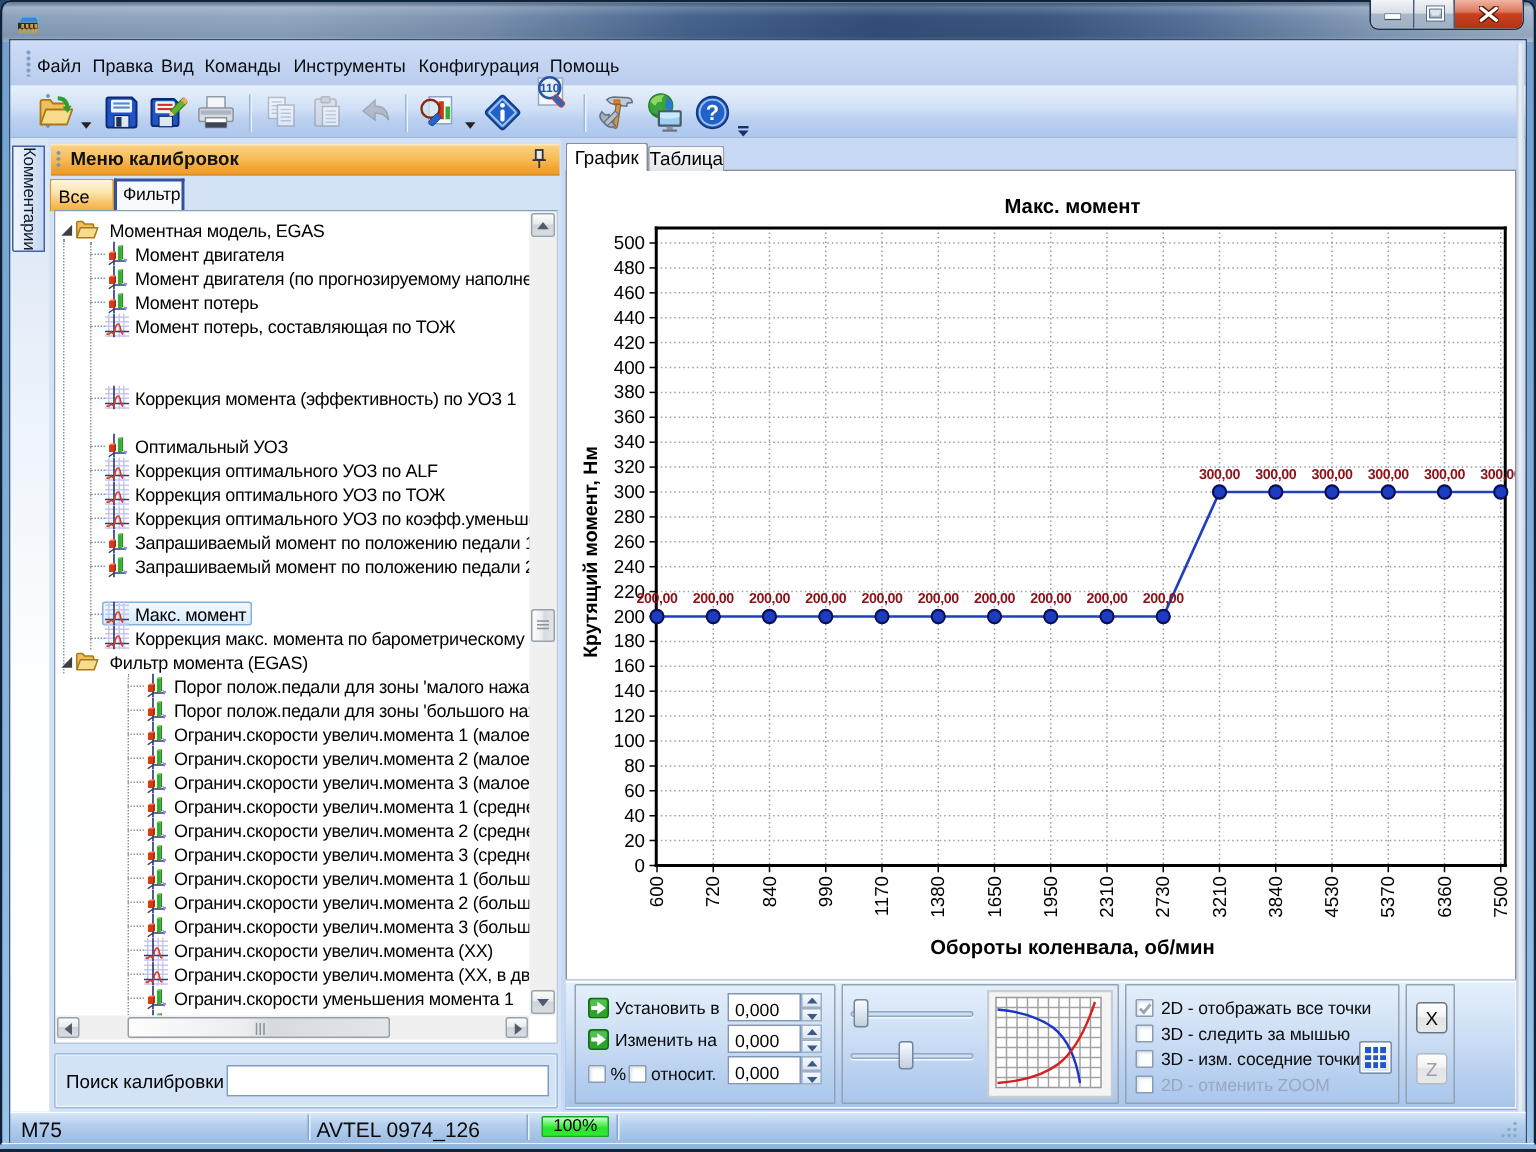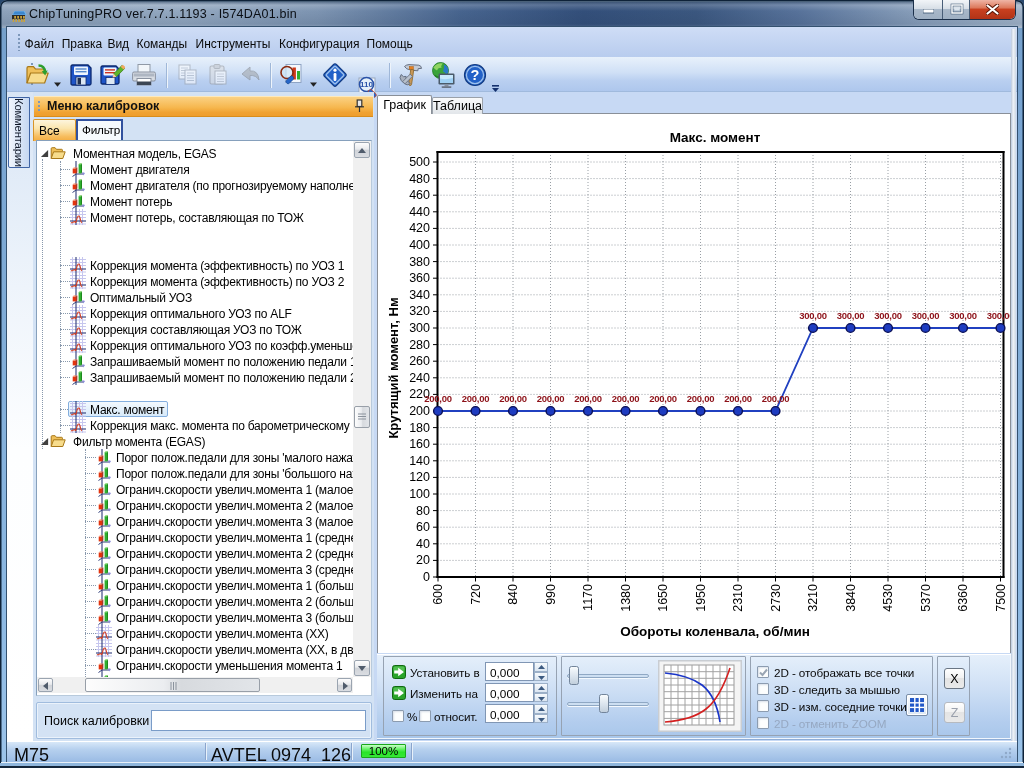--- a/index.html
+++ b/index.html
@@ -68,21 +68,21 @@
 .spb{flex:1;background:linear-gradient(180deg,#f7fafd,#dbe6f2);border:1px solid #9cb0c8;position:relative}
 .spb svg{position:absolute;left:2.5px;top:2px}
 .gbtn{position:absolute;width:13px;height:13px}
 .chk{position:absolute;width:12px;height:12px;background:#fdfefe;border:1px solid #8c9cb0;border-radius:1px;box-shadow:inset 1px 1px 2px #d8dfe8}
 .track{position:absolute;height:4px;background:#cddff2;border:1px solid #8fa8c4;border-radius:2px;box-shadow:0 1px 0 #f4f9fe}
 .thumb{position:absolute;width:10px;height:19px;background:linear-gradient(180deg,#f8fbfd,#d8e2ec 60%,#c2cfdc);border:1px solid #72849a;border-radius:2.5px}
 .xzbtn{position:absolute;left:944px;width:21px;height:21px;background:linear-gradient(180deg,#fff 0,#f2f2f2 45%,#e4e4e4 50%,#e9e9e9 100%);border:1px solid #8e959e;border-radius:3px;font-size:12.5px;text-align:center;padding-top:3px}
 
 #sbar{position:absolute;left:7px;top:741px;width:1010px;height:21px;background:linear-gradient(180deg,#dcebfa 0,#b6d0ee 40%,#9abbe4 100%);box-shadow:inset 0 1px 0 #fff}
 .ssep{position:absolute;top:743px;width:1px;height:17px;background:#8aa4cc;box-shadow:1px 0 0 #e8f1fa}
-.stext{position:absolute;top:745px;font-size:18px;color:#0a0a0a}
+.stext{position:absolute;top:745px;font-size:14px;color:#0a0a0a}
 #prog{position:absolute;left:361px;top:744px;width:45px;height:14px;background:linear-gradient(180deg,#c8ffc8 0,#58f058 40%,#28e428 60%,#36e836 100%);border:1px solid #1aa81a;border-radius:1px;text-align:center;font-size:11.5px;line-height:12px}
 #botedge{position:absolute;left:0;top:762px;width:1024px;height:6px}
 </style></head>
 <body>
 <div id="page">
 <div id="glass"></div>
 <div id="titleshade"></div>
 <svg width="17" height="16" viewBox="0 0 17 16" style="position:absolute;left:10px;top:7px">
       <rect x="2" y="8" width="13" height="4.5" fill="#2b2b2b"></rect>
       <g fill="#caa23c">
@@ -94,21 +94,20 @@
       </g>
       <path d="M2 8l2.5-4h10L17 8z" fill="#6eb1ea"></path>
       <path d="M4.8 4.6h9l1.7 2.9H3z" fill="#3c86cc"></path>
       <g fill="#caa23c">
         <rect x="4.2" y="9" width="1.8" height="2.6"></rect>
         <rect x="7.2" y="9" width="1.8" height="2.6"></rect>
         <rect x="10.2" y="9" width="1.8" height="2.6"></rect>
         <rect x="13" y="9" width="1.8" height="2.6"></rect>
       </g>
     </svg>
-<div id="title">ChipTuningPRO ver.7.7.1.1193 - I574DA01.bin</div>
 <div id="caps">
  <div class="cap" style="width:29px">
         <svg width="11" height="5" viewBox="0 0 11 5" style="position:absolute;left:9px;top:9px">
           <rect x="0" y="0" width="11" height="4" fill="#fff" stroke="#35506e" stroke-width=".8"></rect>
         </svg>
       </div>
  <div class="cap" style="width:27px">
         <svg width="14" height="12" viewBox="0 0 14 12" style="position:absolute;left:7px;top:3px">
           <rect x="2" y="2" width="10" height="8" fill="none" stroke="#3a5471" stroke-width="2.6"></rect>
           <rect x="2" y="2" width="10" height="8" fill="none" stroke="#fff" stroke-width="1.5"></rect>
@@ -214,21 +213,21 @@
         <path d="M0 .5h7L3.5 4.8z" fill="#222"></path>
       </svg></div>
 <div style="position:absolute;left:322px;top:62px;width:26px;height:27px;"><svg viewBox="0 0 26 26" width="26" height="26">
         <g transform="rotate(45 13 13)">
           <rect x="4.5" y="4.5" width="17" height="17" rx="2" fill="#2261c8" stroke="#123a80" stroke-width="1.2"></rect>
           <rect x="6.5" y="6.5" width="13" height="13" rx="1" fill="none" stroke="#9cc0ec" stroke-width="1.4"></rect>
         </g>
         <circle cx="13" cy="8.2" r="1.6" fill="#fff"></circle>
         <rect x="11.6" y="11" width="2.8" height="8" rx="1.2" fill="#fff"></rect>
       </svg></div>
-<div style="position:absolute;left:354px;top:74px;width:26px;height:27px;"><svg viewBox="0 0 26 26" width="26" height="26">
+<div style="position:absolute;left:354px;top:48px;width:26px;height:27px;"><svg viewBox="0 0 26 26" width="26" height="26">
         <rect x="5" y="4" width="16" height="18" fill="#f4f8fd" stroke="#9aa8bc" stroke-width="1"></rect>
         <circle cx="12.5" cy="10.5" r="7" fill="#e4f0fa" stroke="#2a52a8" stroke-width="1.6"></circle>
         <text x="12.5" y="13.4" font-size="8" font-weight="bold" fill="#2a52a8" text-anchor="middle" font-family="Liberation Sans,sans-serif">110</text>
         <rect x="16" y="15" transform="rotate(-45 18 19)" width="4" height="9" rx="1.6" fill="#2766c8" stroke="#cc4422" stroke-width=".8"></rect>
       </svg></div>
 <div class="tsep" style="left:389px"></div>
 <div style="position:absolute;left:398px;top:62px;width:26px;height:27px;"><svg viewBox="0 0 26 26" width="26" height="26">
         <path d="M6.5 4.5Q8 2.8 11 2.6l9.8.6q2.6.5 2.7 3.2l-3.3.2-.4 2.2-6.6-.6-4.4-1.4z" fill="#c3cad4" stroke="#667083" stroke-width="1"></path>
         <rect x="11.3" y="4.6" width="4" height="2.8" fill="#e88020" stroke="#a85a10" stroke-width=".5"></rect>
         <path d="M12.8 7.4l3 .3-2.2 14.6q-.2 1.4-1.7 1.2-1.4-.2-1.2-1.6z" fill="#c89858" stroke="#8a6428" stroke-width=".8"></path>
@@ -377,97 +376,77 @@
               <line x1="0" y1="8.5" x2="16" y2="8.5"></line>
               <line x1="0" y1="15" x2="16" y2="15"></line>
             </g>
             <line x1="6" y1="0" x2="6" y2="16" stroke="#2c3a78" stroke-width="1.1"></line>
             <line x1="0" y1="12" x2="16" y2="12" stroke="#2c3a78" stroke-width="1.1"></line>
             <path d="M1 13.5 q1.5,0.8 2.5,-0.5 q0.8,-1 1.4,0 q0.8,1.2 1.6,-1.5 q0.9,-4.5 2.1,-4.5 q1.2,0 1.8,3.5 q0.5,2.8 1.6,3.3" fill="none" stroke="#d63c1e" stroke-width="1.1"></path>
           </svg>
         </span>
         <span class="ttx" style="left:53px">Коррекция момента (эффективность) по УОЗ 1</span>
       </div>
-<div class="trow" style="top:132.2px">
+<div class="trow" style="top:148.2px">
+        <span class="doth" style="left:23px;width:10px"></span>
+        <span class="tic" style="left:33px">
+          <svg class="ti" viewBox="0 0 16 16">
+            <line x1="6" y1="0" x2="6" y2="16" stroke="#2c3a78" stroke-width="1.1"></line>
+            <line x1="6" y1="13" x2="13.5" y2="13" stroke="#2c3a78" stroke-width="1"></line>
+            <line x1="6" y1="13" x2="2.5" y2="15.5" stroke="#2c3a78" stroke-width="1"></line>
+            <path d="M12.2 11l2.8 1-1.6 2.4z" fill="#8b8bd8"></path>
+            <path d="M8.6 3.2h2.4v9.2H8.6z" fill="#2fae2f"></path>
+            <path d="M8.6 3.2l1-.9h2.3l-.9.9z" fill="#79d959"></path>
+            <path d="M11 3.2l1-.9v9.3l-1 .8z" fill="#1d891d"></path>
+            <path d="M2.7 7.6h3.6v4.8H2.7z" fill="#e2340e"></path>
+            <path d="M2.7 7.6l1.1-1h3.5l-1 1z" fill="#f47b4e"></path>
+            <path d="M6.3 7.6l1-1v4.9l-1 .9z" fill="#a81f05"></path>
+          </svg>
+        </span>
+        <span class="ttx" style="left:53px">Оптимальный УОЗ</span>
+      </div>
+<div class="trow" style="top:164.2px">
         <span class="doth" style="left:23px;width:10px"></span>
         <span class="tic" style="left:33px">
           <svg class="ti" viewBox="0 0 16 16">
             <g stroke="#c6c6ee" stroke-width="1">
               <line x1="2.5" y1="0" x2="2.5" y2="16"></line>
               <line x1="9.5" y1="0" x2="9.5" y2="16"></line>
               <line x1="12.5" y1="0" x2="12.5" y2="16"></line>
               <line x1="0" y1="2.5" x2="16" y2="2.5"></line>
               <line x1="0" y1="5.5" x2="16" y2="5.5"></line>
               <line x1="0" y1="8.5" x2="16" y2="8.5"></line>
               <line x1="0" y1="15" x2="16" y2="15"></line>
             </g>
             <line x1="6" y1="0" x2="6" y2="16" stroke="#2c3a78" stroke-width="1.1"></line>
             <line x1="0" y1="12" x2="16" y2="12" stroke="#2c3a78" stroke-width="1.1"></line>
             <path d="M1 13.5 q1.5,0.8 2.5,-0.5 q0.8,-1 1.4,0 q0.8,1.2 1.6,-1.5 q0.9,-4.5 2.1,-4.5 q1.2,0 1.8,3.5 q0.5,2.8 1.6,3.3" fill="none" stroke="#d63c1e" stroke-width="1.1"></path>
           </svg>
         </span>
-        <span class="ttx" style="left:53px">Коррекция момента (эффективность) по УОЗ 2</span>
-      </div>
-<div class="trow" style="top:148.2px">
-        <span class="doth" style="left:23px;width:10px"></span>
-        <span class="tic" style="left:33px">
-          <svg class="ti" viewBox="0 0 16 16">
-            <line x1="6" y1="0" x2="6" y2="16" stroke="#2c3a78" stroke-width="1.1"></line>
-            <line x1="6" y1="13" x2="13.5" y2="13" stroke="#2c3a78" stroke-width="1"></line>
-            <line x1="6" y1="13" x2="2.5" y2="15.5" stroke="#2c3a78" stroke-width="1"></line>
-            <path d="M12.2 11l2.8 1-1.6 2.4z" fill="#8b8bd8"></path>
-            <path d="M8.6 3.2h2.4v9.2H8.6z" fill="#2fae2f"></path>
-            <path d="M8.6 3.2l1-.9h2.3l-.9.9z" fill="#79d959"></path>
-            <path d="M11 3.2l1-.9v9.3l-1 .8z" fill="#1d891d"></path>
-            <path d="M2.7 7.6h3.6v4.8H2.7z" fill="#e2340e"></path>
-            <path d="M2.7 7.6l1.1-1h3.5l-1 1z" fill="#f47b4e"></path>
-            <path d="M6.3 7.6l1-1v4.9l-1 .9z" fill="#a81f05"></path>
-          </svg>
-        </span>
-        <span class="ttx" style="left:53px">Оптимальный УОЗ</span>
-      </div>
-<div class="trow" style="top:164.2px">
+        <span class="ttx" style="left:53px">Коррекция оптимального УОЗ по ALF</span>
+      </div>
+<div class="trow" style="top:180.2px">
         <span class="doth" style="left:23px;width:10px"></span>
         <span class="tic" style="left:33px">
           <svg class="ti" viewBox="0 0 16 16">
             <g stroke="#c6c6ee" stroke-width="1">
               <line x1="2.5" y1="0" x2="2.5" y2="16"></line>
               <line x1="9.5" y1="0" x2="9.5" y2="16"></line>
               <line x1="12.5" y1="0" x2="12.5" y2="16"></line>
               <line x1="0" y1="2.5" x2="16" y2="2.5"></line>
               <line x1="0" y1="5.5" x2="16" y2="5.5"></line>
               <line x1="0" y1="8.5" x2="16" y2="8.5"></line>
               <line x1="0" y1="15" x2="16" y2="15"></line>
             </g>
             <line x1="6" y1="0" x2="6" y2="16" stroke="#2c3a78" stroke-width="1.1"></line>
             <line x1="0" y1="12" x2="16" y2="12" stroke="#2c3a78" stroke-width="1.1"></line>
             <path d="M1 13.5 q1.5,0.8 2.5,-0.5 q0.8,-1 1.4,0 q0.8,1.2 1.6,-1.5 q0.9,-4.5 2.1,-4.5 q1.2,0 1.8,3.5 q0.5,2.8 1.6,3.3" fill="none" stroke="#d63c1e" stroke-width="1.1"></path>
           </svg>
         </span>
-        <span class="ttx" style="left:53px">Коррекция оптимального УОЗ по ALF</span>
-      </div>
-<div class="trow" style="top:180.2px">
-        <span class="doth" style="left:23px;width:10px"></span>
-        <span class="tic" style="left:33px">
-          <svg class="ti" viewBox="0 0 16 16">
-            <g stroke="#c6c6ee" stroke-width="1">
-              <line x1="2.5" y1="0" x2="2.5" y2="16"></line>
-              <line x1="9.5" y1="0" x2="9.5" y2="16"></line>
-              <line x1="12.5" y1="0" x2="12.5" y2="16"></line>
-              <line x1="0" y1="2.5" x2="16" y2="2.5"></line>
-              <line x1="0" y1="5.5" x2="16" y2="5.5"></line>
-              <line x1="0" y1="8.5" x2="16" y2="8.5"></line>
-              <line x1="0" y1="15" x2="16" y2="15"></line>
-            </g>
-            <line x1="6" y1="0" x2="6" y2="16" stroke="#2c3a78" stroke-width="1.1"></line>
-            <line x1="0" y1="12" x2="16" y2="12" stroke="#2c3a78" stroke-width="1.1"></line>
-            <path d="M1 13.5 q1.5,0.8 2.5,-0.5 q0.8,-1 1.4,0 q0.8,1.2 1.6,-1.5 q0.9,-4.5 2.1,-4.5 q1.2,0 1.8,3.5 q0.5,2.8 1.6,3.3" fill="none" stroke="#d63c1e" stroke-width="1.1"></path>
-          </svg>
-        </span>
-        <span class="ttx" style="left:53px">Коррекция составляющая УОЗ по ТОЖ</span>
+        <span class="ttx" style="left:53px">Коррекция оптимального УОЗ по ТОЖ</span>
       </div>
 <div class="trow" style="top:196.2px">
         <span class="doth" style="left:23px;width:10px"></span>
         <span class="tic" style="left:33px">
           <svg class="ti" viewBox="0 0 16 16">
             <g stroke="#c6c6ee" stroke-width="1">
               <line x1="2.5" y1="0" x2="2.5" y2="16"></line>
               <line x1="9.5" y1="0" x2="9.5" y2="16"></line>
               <line x1="12.5" y1="0" x2="12.5" y2="16"></line>
               <line x1="0" y1="2.5" x2="16" y2="2.5"></line>

